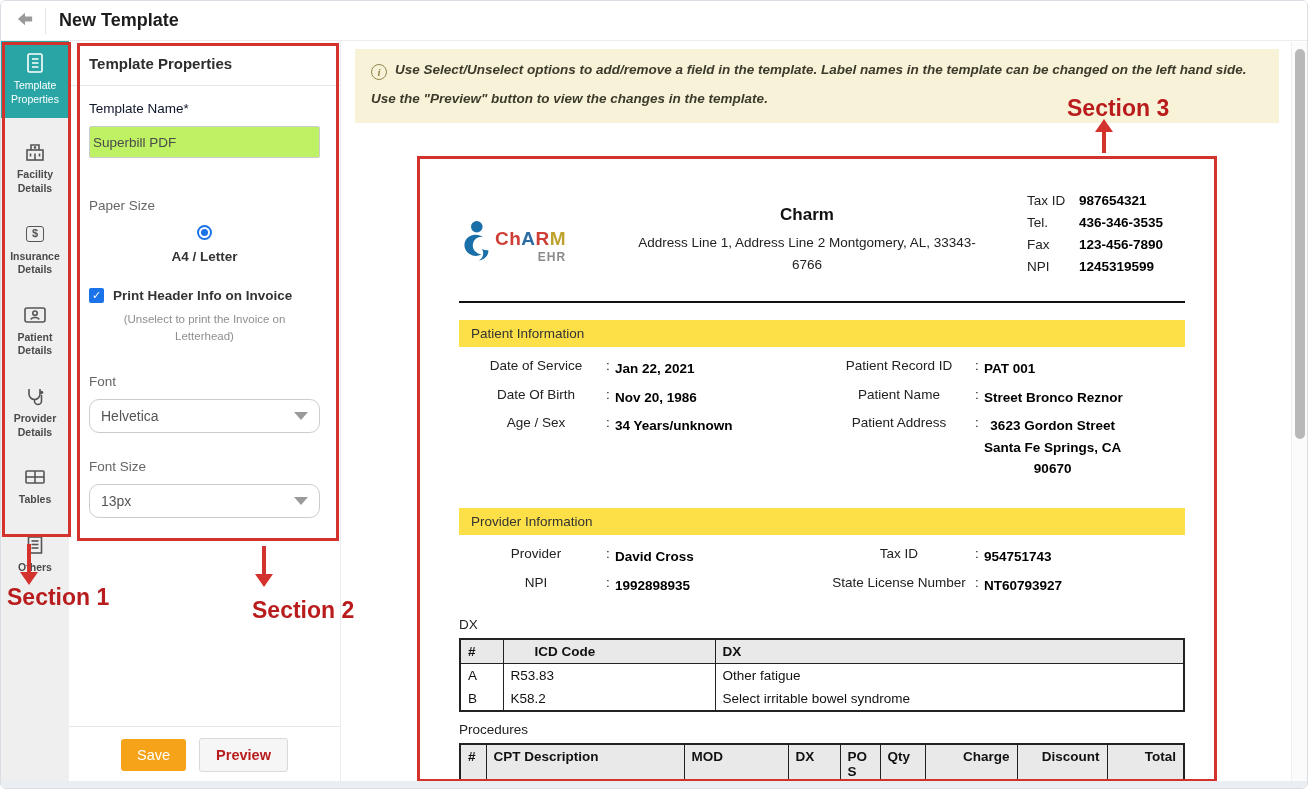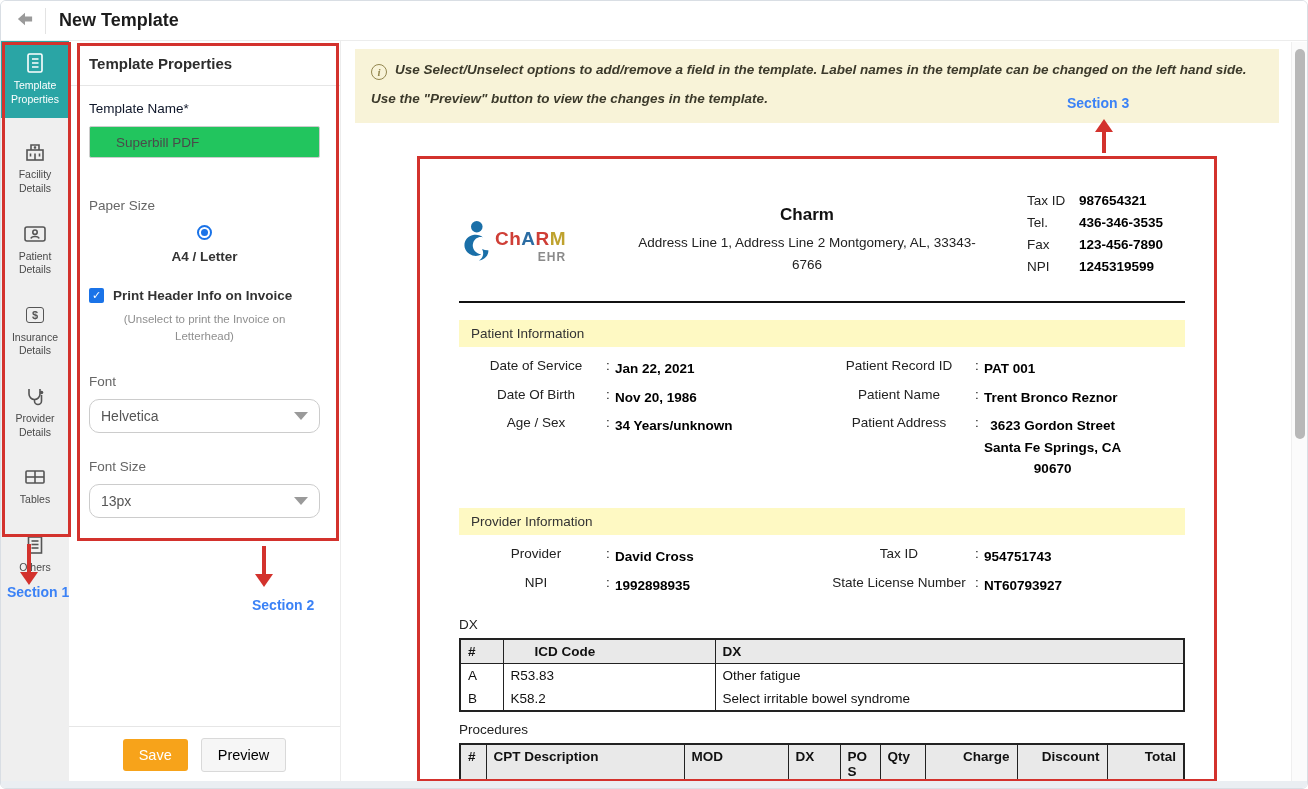--- a/index.html
+++ b/index.html
@@ -17,54 +17,54 @@
   .page-title { font-size:18px; font-weight:bold; color:#1c1c1c; }
 
   
   .sidebar { position:absolute; left:0; top:40px; width:68px; height:749px; background:#efefef; z-index:1; }
   .sb-item { display:flex; flex-direction:column; align-items:center; gap:4px; text-align:center;
              font-size:10.5px; line-height:1.3; color:#4a4a4a; padding:4px 2px; cursor:pointer; }
   .sb-item .ic { width:24px; height:24px; display:flex; align-items:center; justify-content:center; color:#555; }
   .sb-item svg { stroke:currentColor; fill:none; stroke-width:1.6; }
   .sb-item.active { background:#2aa5a5; color:#fff; padding:10px 2px 12px; }
   .sb-item.active .ic { color:#fff; }
-  .sb-item + .sb-item { margin-top:18px; }
+  .sb-item + .sb-item { margin-top:18px;font-weight:bold; }
   .dollar-icon { width:18px; height:16px; border:1.6px solid currentColor; border-radius:3px;
                  display:flex; align-items:center; justify-content:center; font-size:11px; font-weight:bold; }
   .dollar-icon::before { content:"$"; }
 
   
   .panel { position:absolute; left:68px; top:40px; width:272px; height:749px; background:#fff;
            border-right:1px solid #ececec; z-index:1; }
   .panel-inner { padding:14px 20px 0 20px; }
   .panel-title { font-size:15px; font-weight:bold; color:#2d2d2d; padding-bottom:13px;
                  border-bottom:1px solid #e6e6e6; margin:0 -20px; padding-left:20px; }
   .field-label { font-size:13.5px; color:#666; margin-top:16px; }
   .field-label.req { color:#0f172a; margin-top:15px; }
   .text-input { margin-top:10px; width:100%; height:32px; border:1px solid #ccc; border-radius:2px;
-                padding:0 26px; font-size:13.5px; color:#4a4a4a; font-family:"Liberation Sans",sans-serif; background:#22c55e; }
+                padding:0 3px; font-size:13.5px; color:#4a4a4a; font-family:"Liberation Sans",sans-serif; background:#bef264; }
   .gap-lg { margin-top:40px; }
   .radio-row { display:flex; align-items:center; gap:9px; margin-top:12px; cursor:pointer;flex-direction:column; }
   .radio { width:15px; height:15px; border-radius:50%; border:2px solid #1a73e8; position:relative; flex:0 0 auto; }
   .radio::after { content:""; position:absolute; left:2px; top:2px; width:7px; height:7px; border-radius:50%; background:#1a73e8; }
   .opt-label { font-size:13.5px; font-weight:bold; color:#333; }
   .check-row { display:flex; align-items:center; gap:9px; margin-top:24px; cursor:pointer; }
   .checkbox { width:15px; height:15px; background:#1a73e8; border-radius:2px; color:#fff; font-size:11px;
               line-height:15px; text-align:center; flex:0 0 auto; }
   .checkbox::before { content:"\2713"; }
   .check-note { margin-top:8px; font-size:11.5px; color:#8f8f8f; text-align:center; width:210px; margin-left:auto; margin-right:auto; line-height:1.45; }
   .select { margin-top:10px; width:100%; height:34px; border:1px solid #ccc; border-radius:10px; background:#fff;
             display:flex; align-items:center; justify-content:space-between; padding:0 11px; cursor:pointer; }
   .select .sel-val { font-size:14px; color:#555; }
   .caret { width:0; height:0; border-left:7px solid transparent; border-right:7px solid transparent; border-top:8px solid #9a9a9a; }
   .panel-footer { position:absolute; left:0; right:0; bottom:7px; height:57px; border-top:1px solid #e6e6e6;
                   display:flex; align-items:center; justify-content:center; gap:13px; background:#fff; }
   .btn { font-size:14.5px; border-radius:3px; padding:8px 16px; cursor:pointer; border:none; font-family:"Liberation Sans",sans-serif; }
   .btn-save { background:#f7a31a; color:#fff; }
-  .btn-preview { background:#f6f6f6; color:#000000; border:1px solid #d9d9d9; }
+  .btn-preview { background:#f6f6f6; color:#b91c1c; border:1px solid #d9d9d9;font-weight:bold; }
 
   
   .main { position:absolute; left:340px; top:40px; right:16px; bottom:0; background:#fff; z-index:1; }
   .banner { position:absolute; left:14px; top:8px; width:924px; height:74px; background:#f8f3d8;
             padding:11px 16px 0 16px; font-size:13.5px; font-style:italic; font-weight:600; color:#3c3a2b; line-height:1.5; }
   .info-icon { display:inline-block; width:16px; height:16px; border:1px solid #93864f; border-radius:50%;
                text-align:center; line-height:15px; font-size:11px; color:#93864f; font-family:"Liberation Serif",serif;
                font-style:italic; margin-right:8px; vertical-align:-2px; }
   .info-icon::before { content:"i"; }
   .banner .line2 { margin-top:9px; }
@@ -80,21 +80,21 @@
   .lg-ch { color:#cf3e36; } .lg-a { color:#2b6ca3; } .lg-r { color:#cf3e36; } .lg-m { color:#bfa22e; }
   .logo-ehr { font-size:12px; font-weight:bold; color:#8a8a8a; text-align:right; margin-top:2px; letter-spacing:1px; }
   .clinic { flex:1; text-align:center; padding-top:14px; }
   .clinic-name { font-size:17px; font-weight:bold; }
   .clinic-addr { margin-top:7px; line-height:1.6; color:#222; }
   .inv-meta { width:158px; padding-top:2px; }
   .meta-row { display:flex; margin-bottom:7px; }
   .meta-row .ml { width:52px; color:#222; }
   .meta-row .mv { font-weight:bold; color:#000; }
   .inv-rule { border-top:2px solid #111; margin-top:20px; }
-  .sec-bar { margin-top:17px; background:#fef9c3; padding:6px 12px; color:#333; }
+  .sec-bar { margin-top:17px; background:#fde047; padding:6px 12px; color:#333; }
   .info-grid { display:flex; padding:11px 0 4px 12px;text-align:center; }
   .info-col { width:50%; }
   .info-row { display:flex; margin-bottom:7px; }
   .info-row .lbl { color:#222; }
   .col-l .lbl { width:130px; } .col-r .lbl { width:142px; }
   .info-row .colon { width:14px; text-align:center; color:#222; }
   .info-row .colon::before { content:":"; }
   .info-row .val { font-weight:bold; color:#000; line-height:1.6; }
   .tbl-label { margin-top:10px; color:#222; }
   table.inv-tbl { width:100%; border-collapse:collapse; margin-top:6px; border:2px solid #222; font-size:13.5px; }
@@ -105,21 +105,21 @@
   th.brk { word-break:break-all; }
 
   
   .anno { position:absolute; pointer-events:none; z-index:5; }
   .red-box { border:3px solid #d3322d; }
   .box-s1 { left:1px; top:41px; width:69px; height:495px; }
   .box-s2 { left:76px; top:42px; width:262px; height:498px; }
   .arrow-v { width:4px; background:#d3322d; }
   .head-down { width:0; height:0; border-left:9px solid transparent; border-right:9px solid transparent; border-top:13px solid #d3322d; }
   .head-up { width:0; height:0; border-left:9px solid transparent; border-right:9px solid transparent; border-bottom:13px solid #d3322d; }
-  .anno-label { font-size:14px; font-weight:bold; color:#3b82f6; font-family:"Liberation Sans",sans-serif; }
+  .anno-label { font-size:23px; font-weight:bold; color:#b91c1c; font-family:"Liberation Sans",sans-serif; }
 
   
   .scrollbar { position:absolute; right:0; top:41px; width:16px; bottom:0; background:#fbfbfb; border-left:1px solid #efefef; z-index:2; }
   .scroll-thumb { position:absolute; left:3px; top:7px; width:10px; height:390px; background:#b8b8b8; border-radius:5px; cursor:pointer; }
   .bottom-strip { position:absolute; left:0; right:0; bottom:0; height:7px; background:#eaeef2; z-index:3; }
 </style>
 </head>
 <body>
 
 <div class="page">
@@ -157,33 +157,33 @@
             <line x1="9.8" y1="6.5" x2="12.2" y2="6.5"></line>
             <line x1="6.5" y1="12.5" x2="6.5" y2="15.5"></line>
             <line x1="11" y1="12.5" x2="11" y2="19"></line>
             <line x1="15.5" y1="12.5" x2="15.5" y2="15.5"></line>
           </svg>
       </span>
       <span>Facility Details</span>
     </div>
     <div class="sb-item">
       <span class="ic">
+          <span class="dollar-icon"></span>
+        </span>
+      <span>Insurance Details</span>
+    </div>
+    <div class="sb-item">
+      <span class="ic">
         <svg width="24" height="18" viewBox="0 0 24 18">
             <rect x="2" y="2" width="20" height="14" rx="2"></rect>
             <circle cx="12" cy="7.2" r="2.2"></circle>
             <path d="M8 13.5 C8.5 10.8 15.5 10.8 16 13.5"></path>
           </svg>
       </span>
       <span>Patient Details</span>
-    </div>
-    <div class="sb-item">
-      <span class="ic">
-          <span class="dollar-icon"></span>
-        </span>
-      <span>Insurance Details</span>
     </div>
     <div class="sb-item">
       <span class="ic">
         <svg width="22" height="20" viewBox="0 0 22 20">
             <path d="M5 3 V8 a5.5 5.5 0 0 0 11 0 V3"></path>
             <path d="M10.5 13.5 V15 a3.5 3.5 0 0 0 7 0 V9"></path>
             <circle cx="17.5" cy="6.5" r="1.8" fill="currentColor" stroke="none"></circle>
           </svg>
       </span>
       <span>Provider Details</span>
@@ -318,21 +318,21 @@
           </div>
           <div class="info-col col-r">
             <div class="info-row">
                 <span class="lbl">Patient Record ID</span>
                 <span class="colon"></span>
                 <span class="val">PAT 001</span>
               </div>
             <div class="info-row">
                 <span class="lbl">Patient Name</span>
                 <span class="colon"></span>
-                <span class="val">Trent Bronco Reznor</span>
+                <span class="val">Street Bronco Reznor</span>
               </div>
             <div class="info-row">
                 <span class="lbl">Patient Address</span>
                 <span class="colon"></span>
               <span class="val">
                   <div>3623 Gordon Street</div>
                   <div>Santa Fe Springs, CA</div>
                   <div>90670</div>
                 </span>
             </div>

